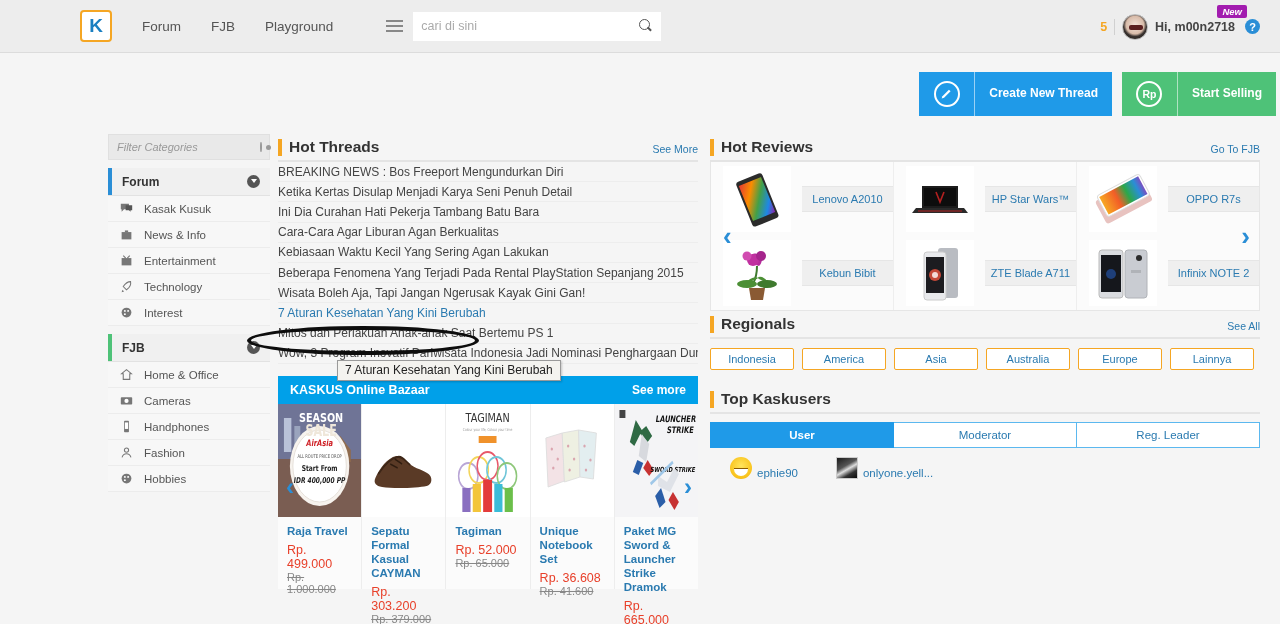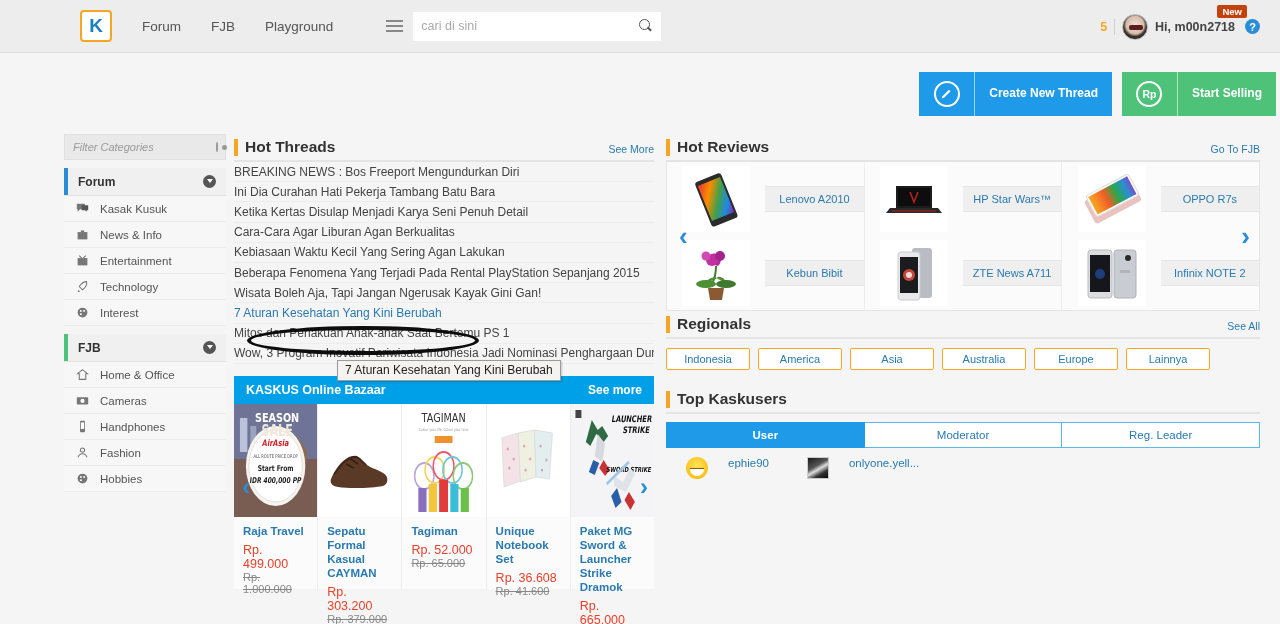--- a/index.html
+++ b/index.html
@@ -83,23 +83,23 @@
     position: relative; overflow: hidden; cursor: pointer;
   }
   .avatar::before {
     content: ""; position: absolute; left: 6px; top: 10px;
     width: 14px; height: 5px;
     background: #5a2020; border-radius: 2px;
   }
   .greet { font-size: 12.5px; color: #444; font-weight: bold; position: relative; cursor: pointer; }
   .newbadge {
     position: absolute; right: -12px; top: -15px;
-    background: #c2410c; color: #fff;
+    background: #a21caf; color: #fff;
     font-size: 9.5px; font-weight: bold;
-    padding: 1px 5px; border-radius: 2px;
+    padding: 1px 5px; border-radius: 2px; font-style: italic;
   }
   .help-icon {
     width: 15px; height: 15px; border-radius: 50%;
     background: #2a8ed6; color: #fff;
     font-size: 11px; font-weight: bold;
     display: flex; align-items: center; justify-content: center;
     cursor: pointer; margin-left: 3px;
   }
   .actionbtns {
     position: absolute; right: 4px; top: 72px;
@@ -122,21 +122,21 @@
     display: flex; align-items: center; justify-content: center;
     font-size: 10.5px; font-weight: bold;
   }
   .actbtn .lbl {
     padding: 0 14px; font-size: 12px; font-weight: bold;
     line-height: 1.15; text-align: center;
   }
   .content {
     position: absolute; left: 0; top: 134px; width: 1280px;
     display: flex;
-    padding-left: 64px; padding-right: 20px;
+    padding-left: 108px; padding-right: 20px;
   }
   
   .sidebar { width: 162px; flex: none; }
   .filterbox {
     height: 26px; background: #e9e9e9; border: 1px solid #e0e0e0;
     display: flex; align-items: center; padding: 0 8px;
   }
   .filterbox input {
     flex: 1; border: none; background: transparent; outline: none;
     font-size: 11px; color: #666; font-style: italic;
@@ -284,21 +284,21 @@
   .tabs { display: flex; margin-top: 8px; }
   .tab {
     flex: 1; height: 26px; border: 1px solid #5bb8ef;
     display: flex; align-items: center; justify-content: center;
     font-size: 11.5px; color: #2a7ab0; background: #fff; cursor: pointer;
     border-left: none;
   }
   .tab:first-child { border-left: 1px solid #5bb8ef; }
   .tab.active { background: #1f9ae8; color: #fff; border-color: #1f9ae8; font-weight: bold; }
   .userrow { display: flex; margin-top: 9px; gap: 38px; padding-left: 20px; }
-  .userchip { display: flex; align-items: flex-start; gap: 20px; cursor: pointer; }
+  .userchip { display: flex; align-items: flex-end; gap: 5px; cursor: pointer; }
   .uav { width: 22px; height: 22px; flex: none; }
   .uav.emoji {
     border-radius: 50%;
     background: radial-gradient(circle at 50% 40%, #ffe45c 0%, #f9c21a 70%, #e09a00 100%);
     position: relative;
   }
   .uav.emoji::after {
     content: ""; position: absolute; left: 4px; top: 11px;
     width: 14px; height: 7px; background: #fff;
     border-radius: 0 0 7px 7px; border-top: 1.5px solid #8a5a00;
@@ -452,22 +452,22 @@
   </div>
 
   <div class="midcol">
     <div class="sechdr">
       <span class="bar"></span>
       <h2>Hot Threads</h2>
       <span class="more">See More</span>
     </div>
     <div class="threads">
       <div class="thread">BREAKING NEWS : Bos Freeport Mengundurkan Diri</div>
+      <div class="thread">Ketika Kertas Disulap Menjadi Karya Seni Penuh Detail</div>
       <div class="thread">Ini Dia Curahan Hati Pekerja Tambang Batu Bara</div>
-      <div class="thread">Ketika Kertas Disulap Menjadi Karya Seni Penuh Detail</div>
       <div class="thread">Cara-Cara Agar Liburan Agan Berkualitas</div>
       <div class="thread">Kebiasaan Waktu Kecil Yang Sering Agan Lakukan</div>
       <div class="thread">Beberapa Fenomena Yang Terjadi Pada Rental PlayStation Sepanjang 2015</div>
       <div class="thread">Wisata Boleh Aja, Tapi Jangan Ngerusak Kayak Gini Gan!</div>
       <div class="thread hl">7 Aturan Kesehatan Yang Kini Berubah</div>
       <div class="thread">Mitos dan Perlakuan Anak-anak Saat Bertemu PS 1</div>
       <div class="thread">Wow, 3 Program Inovatif Pariwisata Indonesia Jadi Nominasi Penghargaan Dunia</div>
     </div>
 
     <div class="bazaar">
@@ -680,21 +680,21 @@
           <div class="revimgwrap">
             <svg class="revimg" viewBox="0 0 68 66">
               <rect width="68" height="66" fill="#fff"></rect>
               <rect x="32" y="8" width="20" height="50" rx="3" fill="#b9bcc2"></rect>
               <rect x="18" y="12" width="22" height="48" rx="3" fill="#e8e9ec" stroke="#ccc"></rect>
               <rect x="20" y="17" width="18" height="36" fill="#1c1c20"></rect>
               <circle cx="29" cy="35" r="6" fill="#e2503c" opacity=".85"></circle>
               <circle cx="29" cy="35" r="3" fill="#fff" opacity=".8"></circle>
             </svg>
           </div>
-          <div class="revname">ZTE News A711</div>
+          <div class="revname">ZTE Blade A711</div>
         </div>
         <div class="revcell">
           <div class="revimgwrap">
             <svg class="revimg" viewBox="0 0 68 66">
               <rect width="68" height="66" fill="#fff"></rect>
               <rect x="10" y="10" width="24" height="48" rx="3" fill="#dadce0" stroke="#bbb"></rect>
               <rect x="12" y="15" width="20" height="37" fill="#15171c"></rect>
               <circle cx="22" cy="34" r="5" fill="#1e3f7a"></circle>
               <rect x="36" y="10" width="22" height="48" rx="3" fill="#c9ccd2" stroke="#b0b3b8"></rect>
               <circle cx="50" cy="18" r="3" fill="#2b2b2b"></circle>

